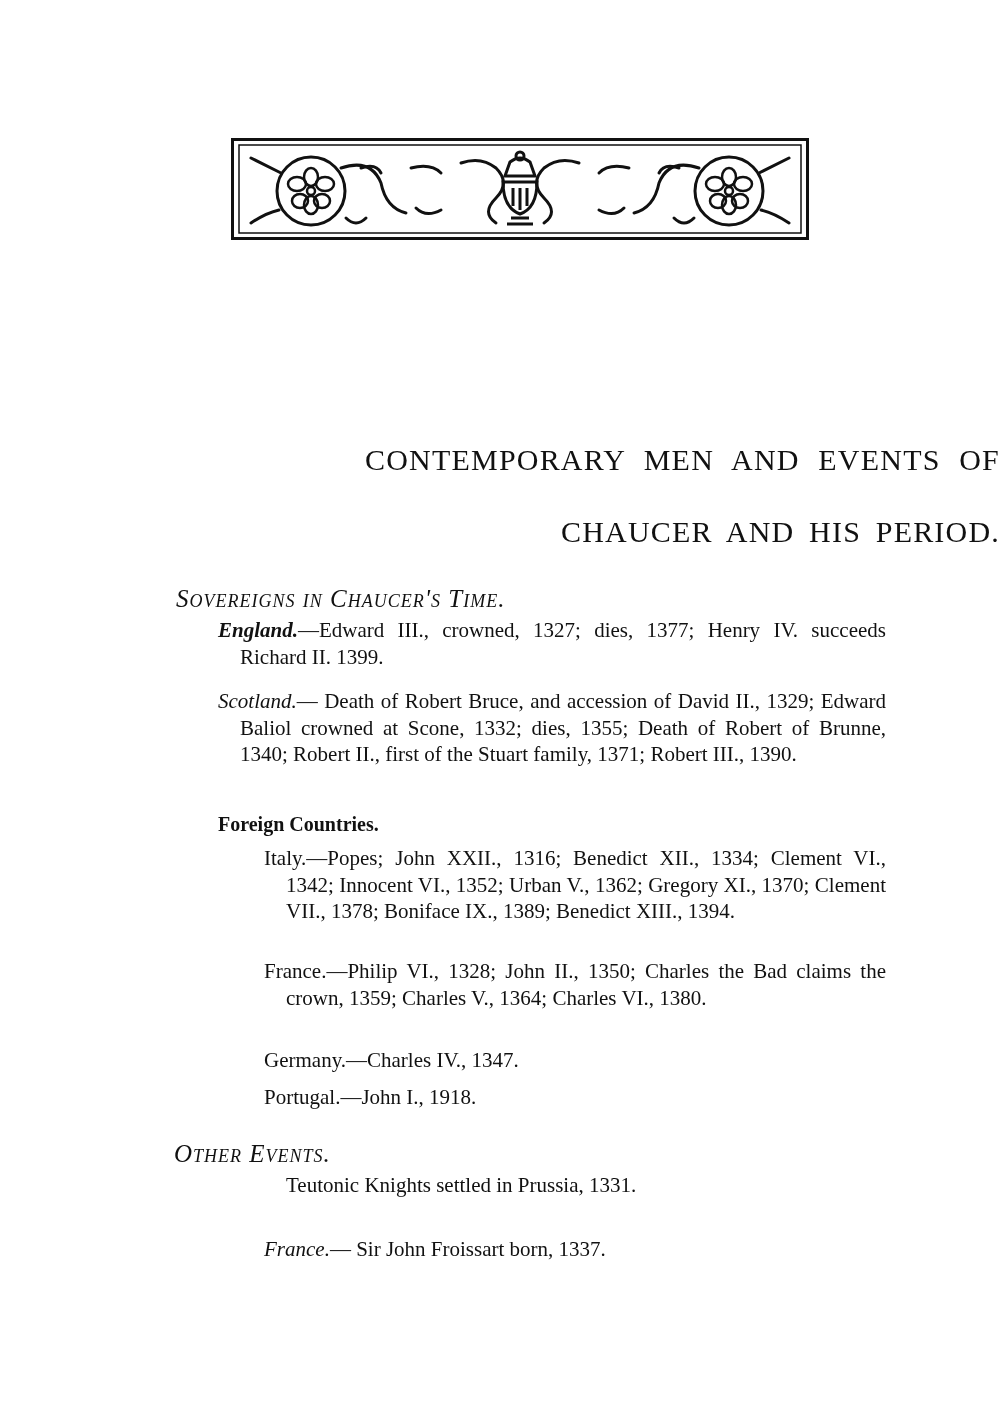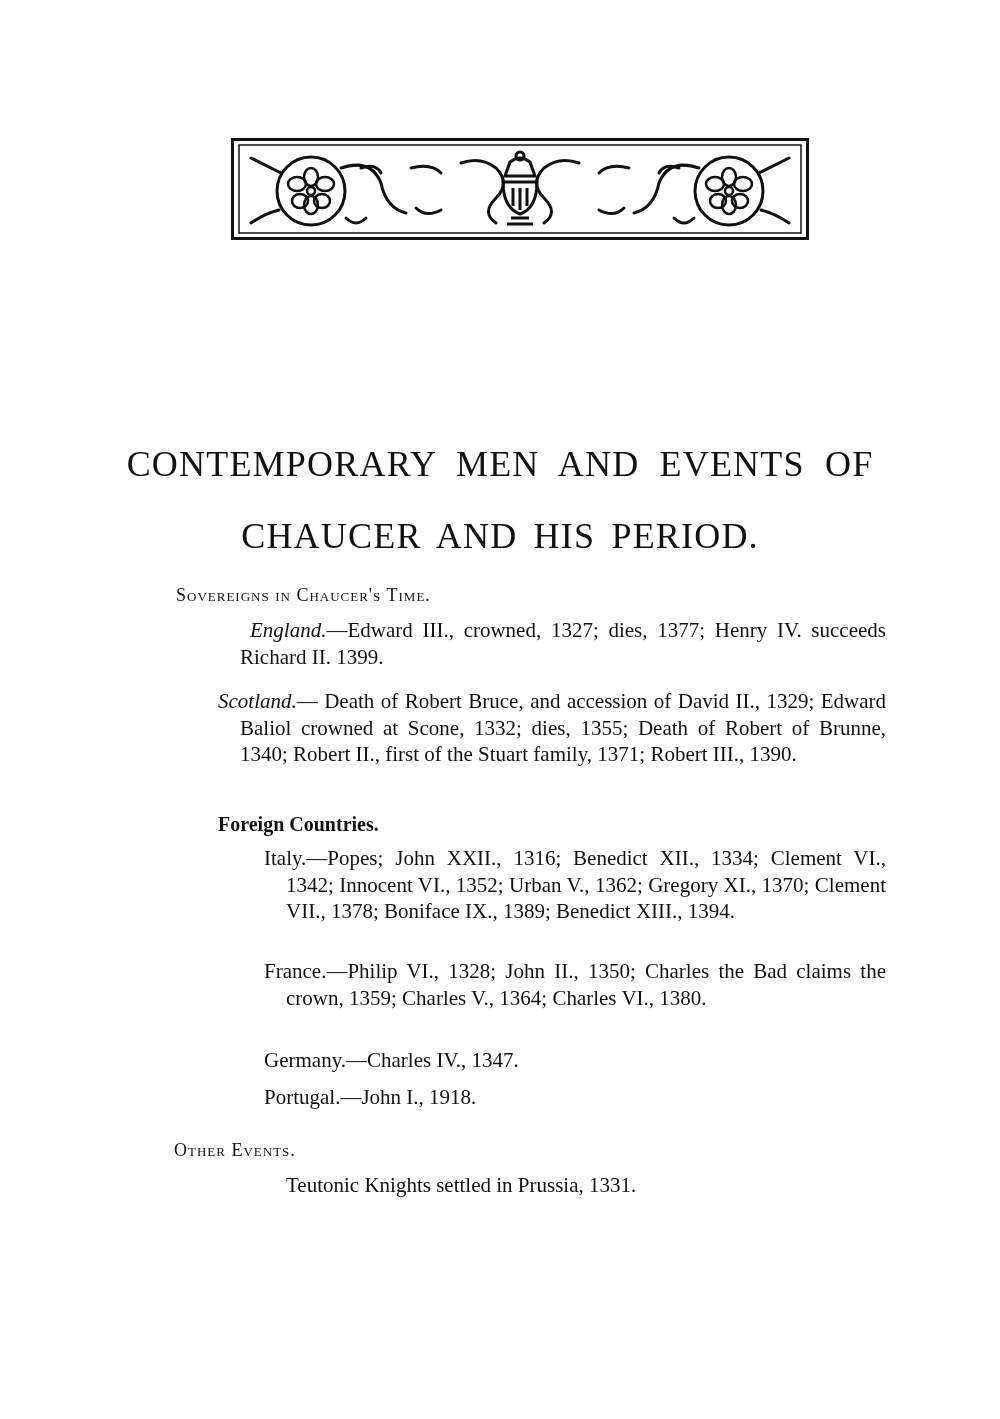--- a/index.html
+++ b/index.html
@@ -4,28 +4,29 @@
   <style>
     html, body { margin: 0; padding: 0; background: #ffffff; }
     body {
       width: 1000px; height: 1419px; position: relative; overflow: hidden;
       font-family: "Liberation Serif", "DejaVu Serif", serif; color: #111;
     }
     .ornament {
       position: absolute; left: 231px; top: 138px; width: 578px; height: 102px;
     }
     .title {
-      position: absolute; left: 0; width: 1000px; text-align: center;
-      font-size: 36px; letter-spacing: 1.2px; font-weight: normal;
+      position: absolute; left: 0; width: 1000px; text-align: right;
+      font-size: 30px; letter-spacing: 1.2px; font-weight: normal;
     }
     .t1 { top: 443px; word-spacing: 10px; }
     .t2 { top: 500px; word-spacing: 6px; margin-top: 15px; }
     .section {
-      position: absolute; left: 176px; font-size: 18px; letter-spacing: 1px;
+      position: absolute; left: 176px; font-size: 25px; letter-spacing: 1px;
       font-variant: small-caps;
+      font-style: italic;
     }
     .entry { position: absolute; font-size: 21px; line-height: 26.5px; text-align: justify; }
     .entry .lab { font-style: italic; }
     .hang { text-indent: -22px; padding-left: 22px; }
     .sub { position: absolute; left: 218px; font-size: 20px; font-weight: bold; }
   </style>
 </head>
 <body>
 
 <div class="ornament">
@@ -77,34 +78,35 @@
     </g>
   </svg>
 </div>
 
 <div class="title t1">CONTEMPORARY MEN AND EVENTS OF</div>
 <div class="title t2">CHAUCER AND HIS PERIOD.</div>
 
 <div class="section" style="top:585px;">Sovereigns in Chaucer's Time.</div>
 
 <div class="entry hang" style="left:218px; top:617px; width:646px;">
-  <span class="lab" style="font-weight:normal;margin-left:32px;">England.</span><span>—Edward III., crowned, 1327; dies, 1377; Henry IV. succeeds Richard II. 1399.</span>
+  <span class="lab" style="font-weight:bold;">England.</span><span>—Edward III., crowned, 1327; dies, 1377; Henry IV. succeeds Richard II. 1399.</span>
 </div>
 
 <div class="entry hang" style="left:218px; top:688px; width:646px;">
   <span class="lab">Scotland.</span><span>— Death of Robert Bruce, and accession of David II., 1329; Edward Baliol crowned at Scone, 1332; dies, 1355; Death of Robert of Brunne, 1340; Robert II., first of the Stuart family, 1371; Robert III., 1390.</span>
 </div>
 
 <div class="sub" style="top:813px;">Foreign Countries.</div>
 
 <div class="entry hang" style="left:264px; top:845px; width:600px;">Italy.—Popes; John XXII., 1316; Benedict XII., 1334; Clement VI., 1342; Innocent VI., 1352; Urban V., 1362; Gregory XI., 1370; Clement VII., 1378; Boniface IX., 1389; Benedict XIII., 1394.</div>
 <div class="entry hang" style="left:264px; top:958px; width:600px;">France.—Philip VI., 1328; John II., 1350; Charles the Bad claims the crown, 1359; Charles V., 1364; Charles VI., 1380.</div>
 <div class="entry" style="left:264px; top:1047px; width:600px;">Germany.—Charles IV., 1347.</div>
 <div class="entry" style="left:264px; top:1084px; width:600px;">Portugal.—John I., 1918.</div>
 
 <div class="section" style="top:1140px; left:174px;">Other Events.</div>
 
 <div class="entry" style="left:264px; top:1172px; width:500px;">
   <div style="padding-left:22px;">Teutonic Knights settled in Prussia, 1331.</div>
 </div>
 
 <div class="entry" style="left:264px; top:1236px; width:500px;">
+  <div><span class="lab">France.</span><span>— Sir John Froissart born, 1337.</span></div>
 </div>
 
 </body></html>

